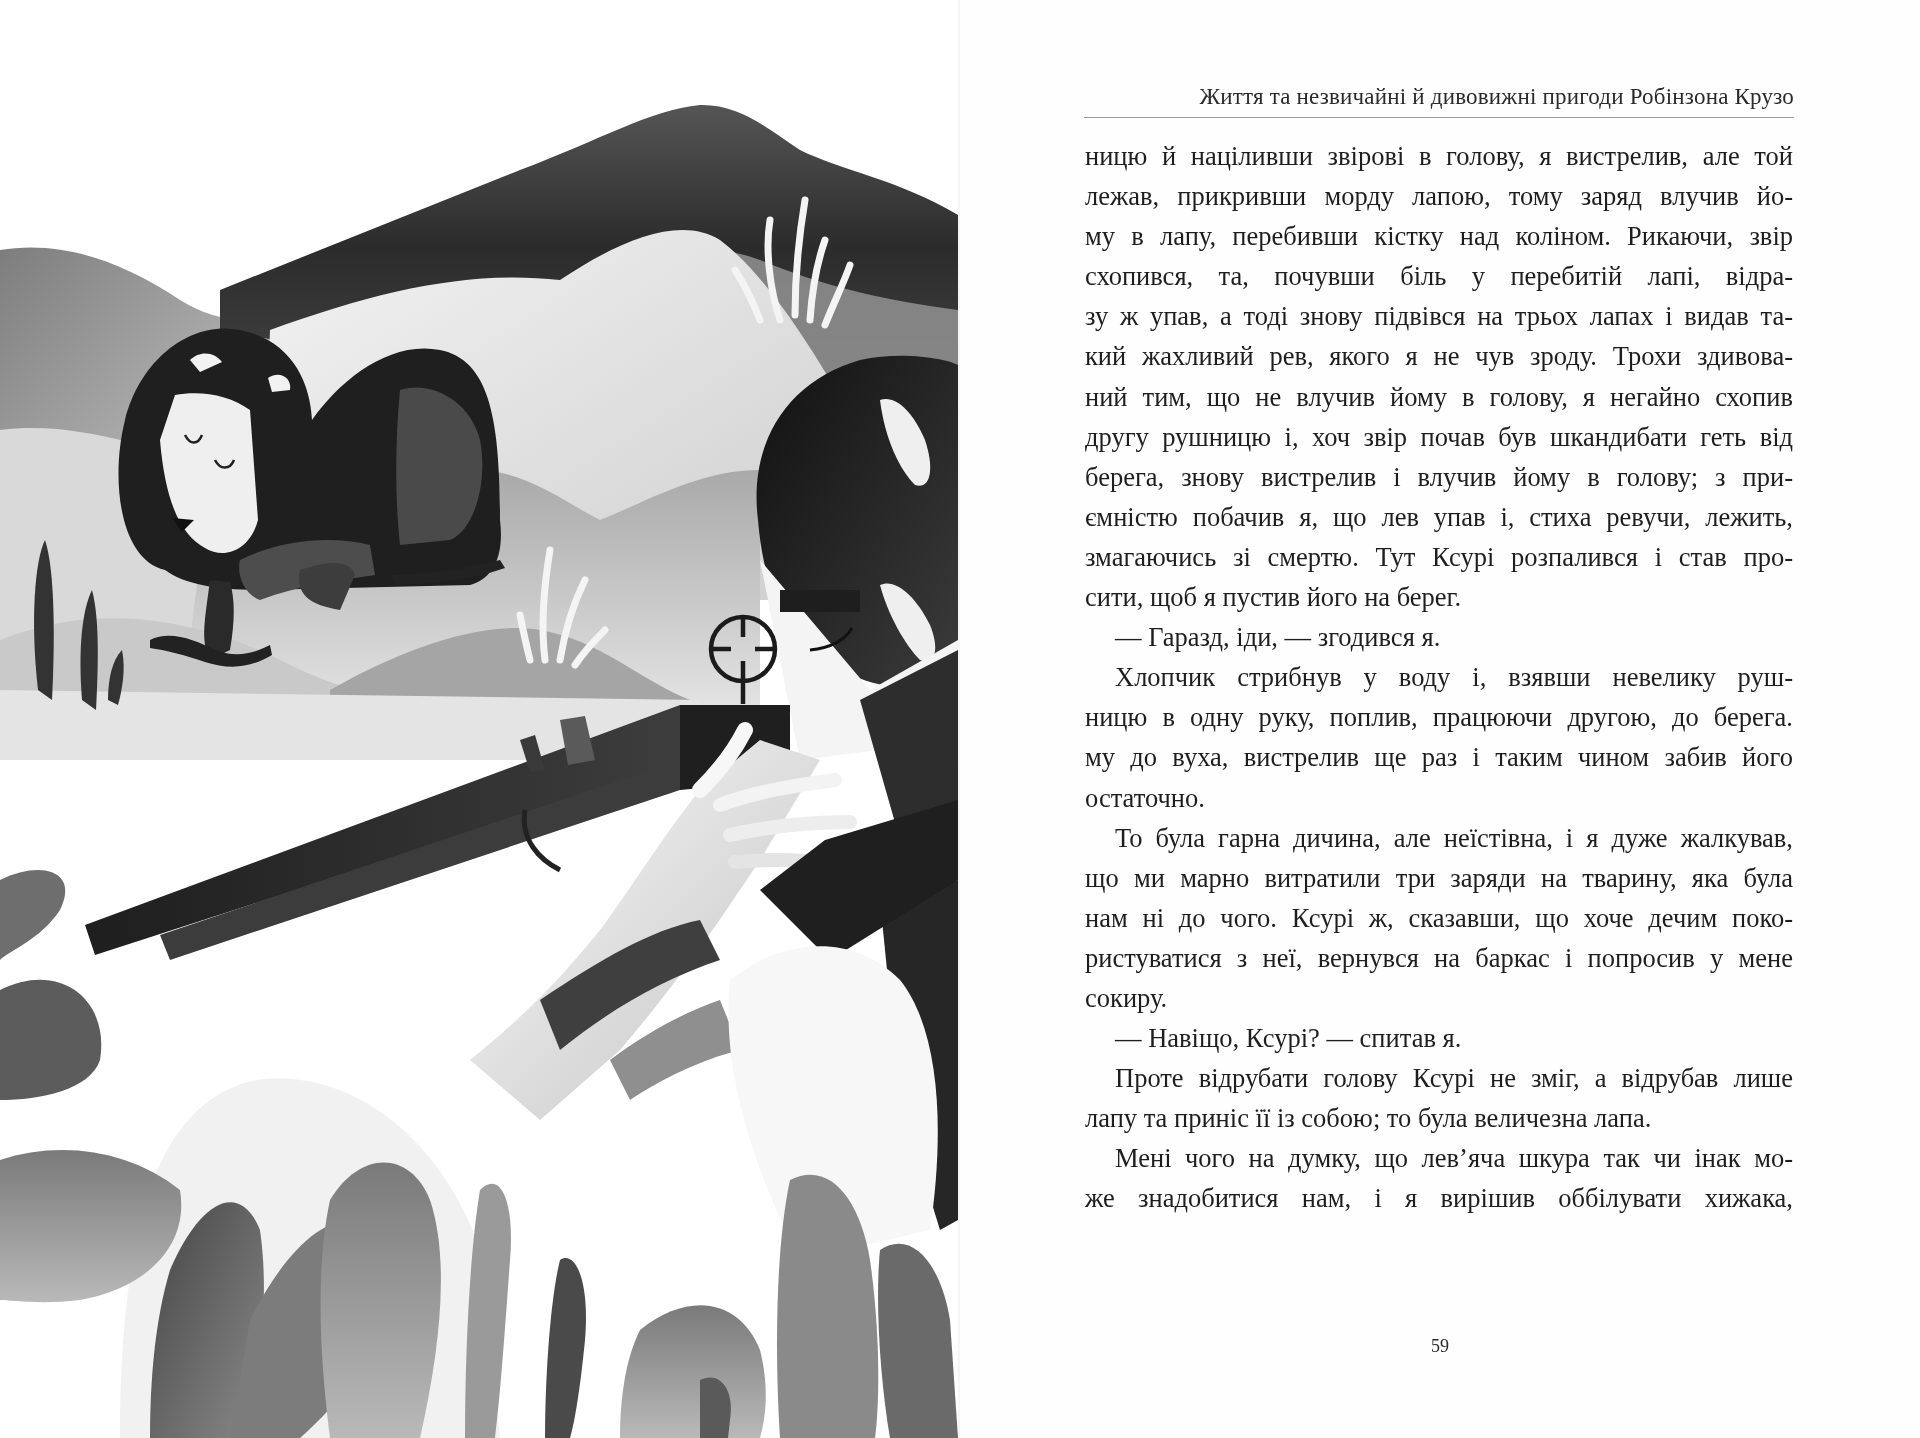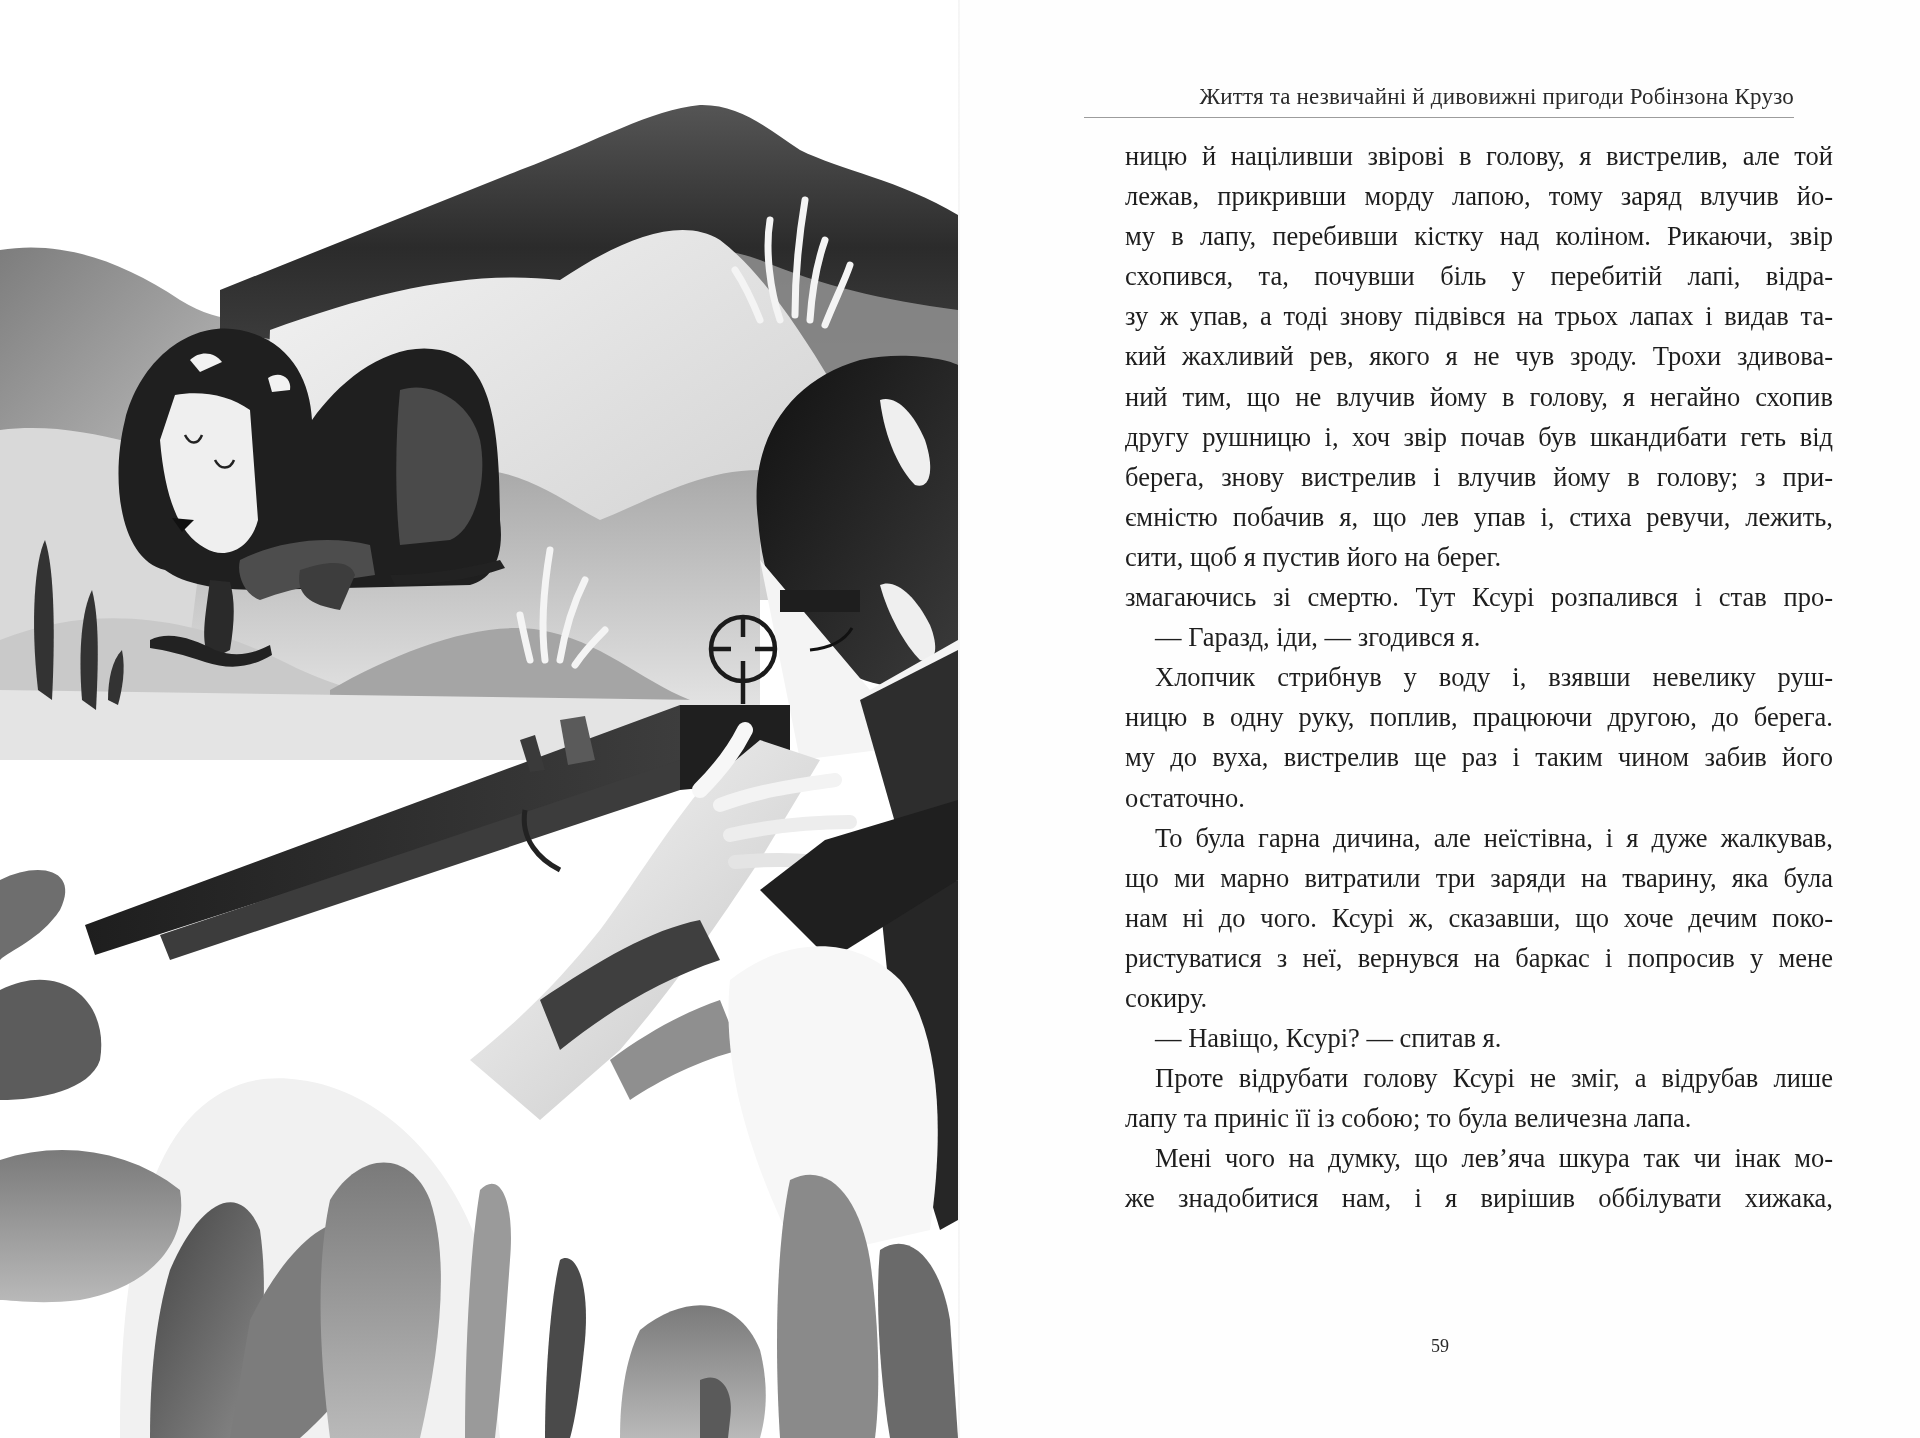--- a/index.html
+++ b/index.html
@@ -12,21 +12,21 @@
   .illustration { position:absolute; left:0; top:0; width:960px; height:1438px; }
   .right-page { position:absolute; left:960px; top:0; width:960px; height:1438px; background:#fefefe; }
   .running-head {
     position:absolute; left:124px; top:82px; width:710px;
     font-size:23px; letter-spacing:0.2px; text-align:right; color:#2a2a2a;
     white-space:nowrap; line-height:30px;
   }
   .head-rule { position:absolute; left:124px; top:117px; width:710px; height:1px; background:#9c9c9c; }
   .text-block {
     position:absolute; left:125px; top:136px; width:708px;
-    font-size:26.5px; line-height:40.1px; text-align:justify; color:#1e1e1e;margin-left:40px;
+    font-size:26.5px; line-height:40.1px; text-align:justify; color:#1e1e1e;
   }
   .text-block .ln { display:block; height:40.1px; white-space:nowrap; text-align:justify; text-align-last:justify; }
   .text-block .ln.last { text-align-last:left; }
   .text-block .ln.indent { padding-left:30px; }
   .page-number {
     position:absolute; left:0; width:960px; top:1336px; text-align:center;
     font-size:18px; color:#2a2a2a;
   }
   .gutter-shade {
     position:absolute; left:958px; top:0; width:14px; height:1438px;
@@ -201,22 +201,22 @@
       <span class="ln">ницю й націливши звірові в голову, я вистрелив, але той</span>
       <span class="ln">лежав, прикривши морду лапою, тому заряд влучив йо-</span>
       <span class="ln">му в лапу, перебивши кістку над коліном. Рикаючи, звір</span>
       <span class="ln">схопився, та, почувши біль у перебитій лапі, відра-</span>
       <span class="ln">зу ж упав, а тоді знову підвівся на трьох лапах і видав та-</span>
       <span class="ln">кий жахливий рев, якого я не чув зроду. Трохи здивова-</span>
       <span class="ln">ний тим, що не влучив йому в голову, я негайно схопив</span>
       <span class="ln">другу рушницю і, хоч звір почав був шкандибати геть від</span>
       <span class="ln">берега, знову вистрелив і влучив йому в голову; з при-</span>
       <span class="ln">ємністю побачив я, що лев упав і, стиха ревучи, лежить,</span>
+      <span class="ln">змагаючись зі смертю. Тут Ксурі розпалився і став про-</span>
       <span class="ln last">сити, щоб я пустив його на берег.</span>
-      <span class="ln">змагаючись зі смертю. Тут Ксурі розпалився і став про-</span>
       <span class="ln indent last">— Гаразд, іди, — згодився я.</span>
       <span class="ln indent">Хлопчик стрибнув у воду і, взявши невелику руш-</span>
       <span class="ln">ницю в одну руку, поплив, працюючи другою, до берега.</span>
       <span class="ln">му до вуха, вистрелив ще раз і таким чином забив його</span>
       <span class="ln last">остаточно.</span>
       <span class="ln indent">То була гарна дичина, але неїстівна, і я дуже жалкував,</span>
       <span class="ln">що ми марно витратили три заряди на тварину, яка була</span>
       <span class="ln">нам ні до чого. Ксурі ж, сказавши, що хоче дечим поко-</span>
       <span class="ln">ристуватися з неї, вернувся на баркас і попросив у мене</span>
       <span class="ln last">сокиру.</span>

